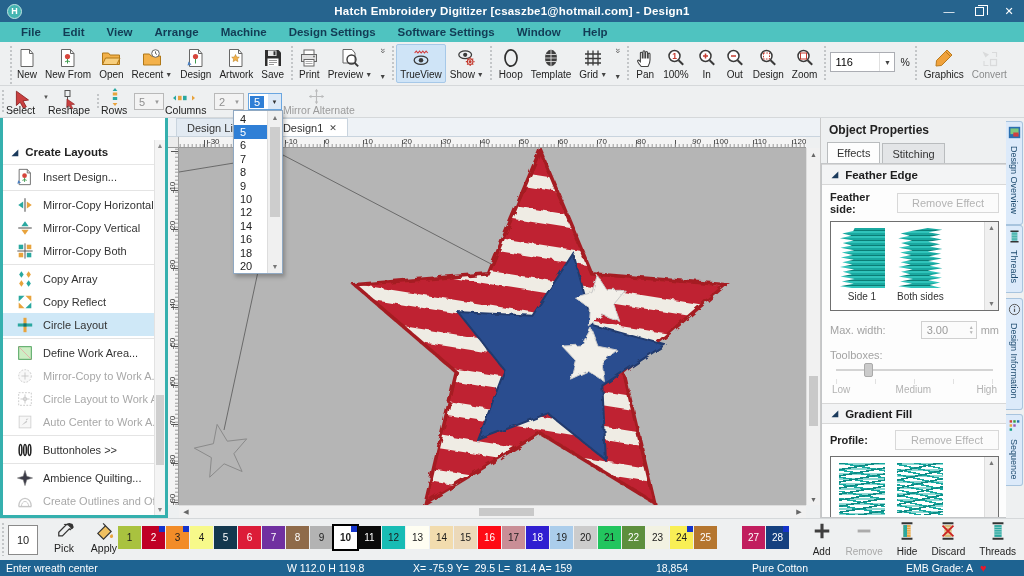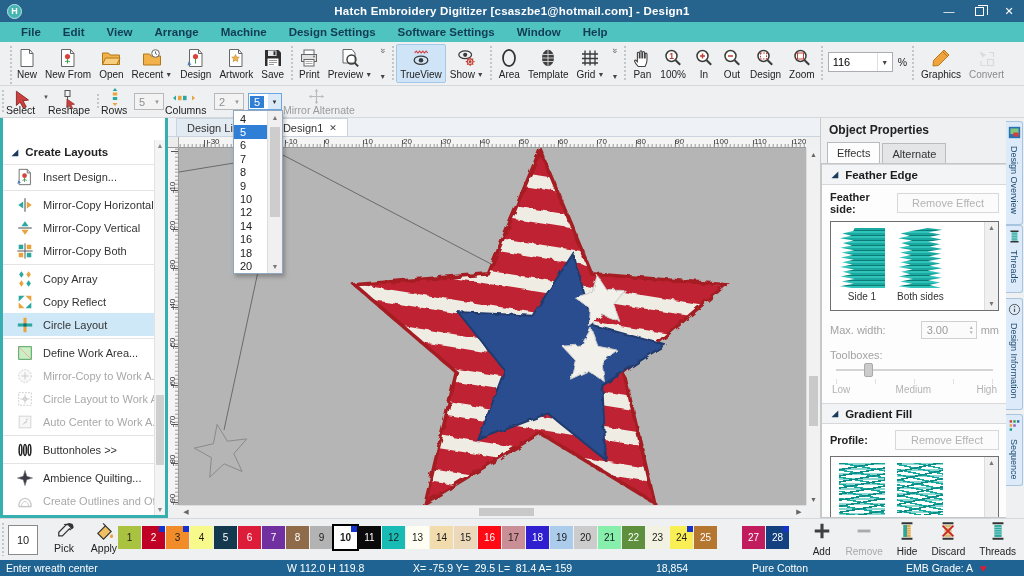--- a/index.html
+++ b/index.html
@@ -329,21 +329,21 @@
         </div>
       </div>
       <div class="tb-sep"></div>
       <div class="tb-btn">
         <div class="ico">
           <svg viewBox="0 0 20 20">
             <ellipse cx="10" cy="10" rx="6" ry="8.2" fill="none" stroke="#2f2f2f" stroke-width="1.7"></ellipse>
           </svg>
         </div>
         <div class="lbl">
-          <span>Area</span>
+          <span>Hoop</span>
         </div>
       </div>
       <div class="tb-btn">
         <div class="ico">
           <svg viewBox="0 0 20 20">
             <ellipse cx="10" cy="10" rx="6" ry="8.2" fill="#3f3f3f"></ellipse>
             <path d="M10 1.8v16.4M4.6 6.5h10.8M4 10h12M4.6 13.5h10.8" stroke="#ddd" stroke-width=".9"></path>
           </svg>
         </div>
         <div class="lbl">
@@ -682,21 +682,21 @@
         <span style="left: 107px;">-10</span>
         <span style="left: 146px;">0</span>
         <span style="left: 185px;">10</span>
         <span style="left: 224px;">20</span>
         <span style="left: 263px; font-style: italic;">30</span>
         <span style="left: 302px;">40</span>
         <span style="left: 341px;">50</span>
         <span style="left: 380px;">60</span>
         <span style="left: 419px;">70</span>
         <span style="left: 458px;">80</span>
-        <span style="left: 496px; font-style: italic;">90</span>
+        <span style="left: 513px; font-style: italic;">90</span>
         <span style="left: 536px;">100</span>
         <span style="left: 575px;">110</span>
         <span style="left: 614px;">120</span>
       </div>
     <div class="vruler" id="vruler">
         <span style="top: 35px;">-10</span>
         <span style="top: 74px;">-20</span>
         <span style="top: 113px;">-30</span>
         <span style="top: 152px;">-40</span>
         <span style="top: 191px;">-50</span>
@@ -768,21 +768,21 @@
     </div>
   </div>
 
   <div class="props">
     <div class="pp-head">
       <span>Object Properties</span>
       <span class="more">»</span>
     </div>
     <div class="pp-tabs">
       <div class="pp-tab active">Effects</div>
-      <div class="pp-tab">Alternate</div>
+      <div class="pp-tab">Stitching</div>
     </div>
     <div class="pp-body">
       <div class="sec-head">
         <span class="tri">◢</span>
         <span>Feather Edge</span>
       </div>
       <div class="fld-row">
         <span class="fld-lbl">Feather side:</span>
         <div class="btn-dis">Remove Effect</div>
       </div>
@@ -972,21 +972,21 @@
         </div>
         <div class="sw" style="background: rgb(47, 31, 209);">
           <span style="color: rgb(255, 255, 255);">18</span>
         </div>
         <div class="sw" style="background: rgb(171, 205, 235);">
           <span style="color: rgb(28, 28, 28);">19</span>
         </div>
         <div class="sw" style="background: rgb(204, 204, 204);">
           <span style="color: rgb(28, 28, 28);">20</span>
         </div>
-        <div class="sw" style="background: #86efac;">
+        <div class="sw" style="background: #22c55e;">
           <span style="color: rgb(28, 28, 28);">21</span>
         </div>
         <div class="sw" style="background: rgb(93, 143, 61);">
           <span style="color: rgb(255, 255, 255);">22</span>
         </div>
         <div class="sw" style="background: rgb(242, 242, 226);">
           <span style="color: rgb(28, 28, 28);">23</span>
         </div>
         <div class="sw" style="background: rgb(249, 239, 85);">
           <span style="color: rgb(28, 28, 28);">24</span>

